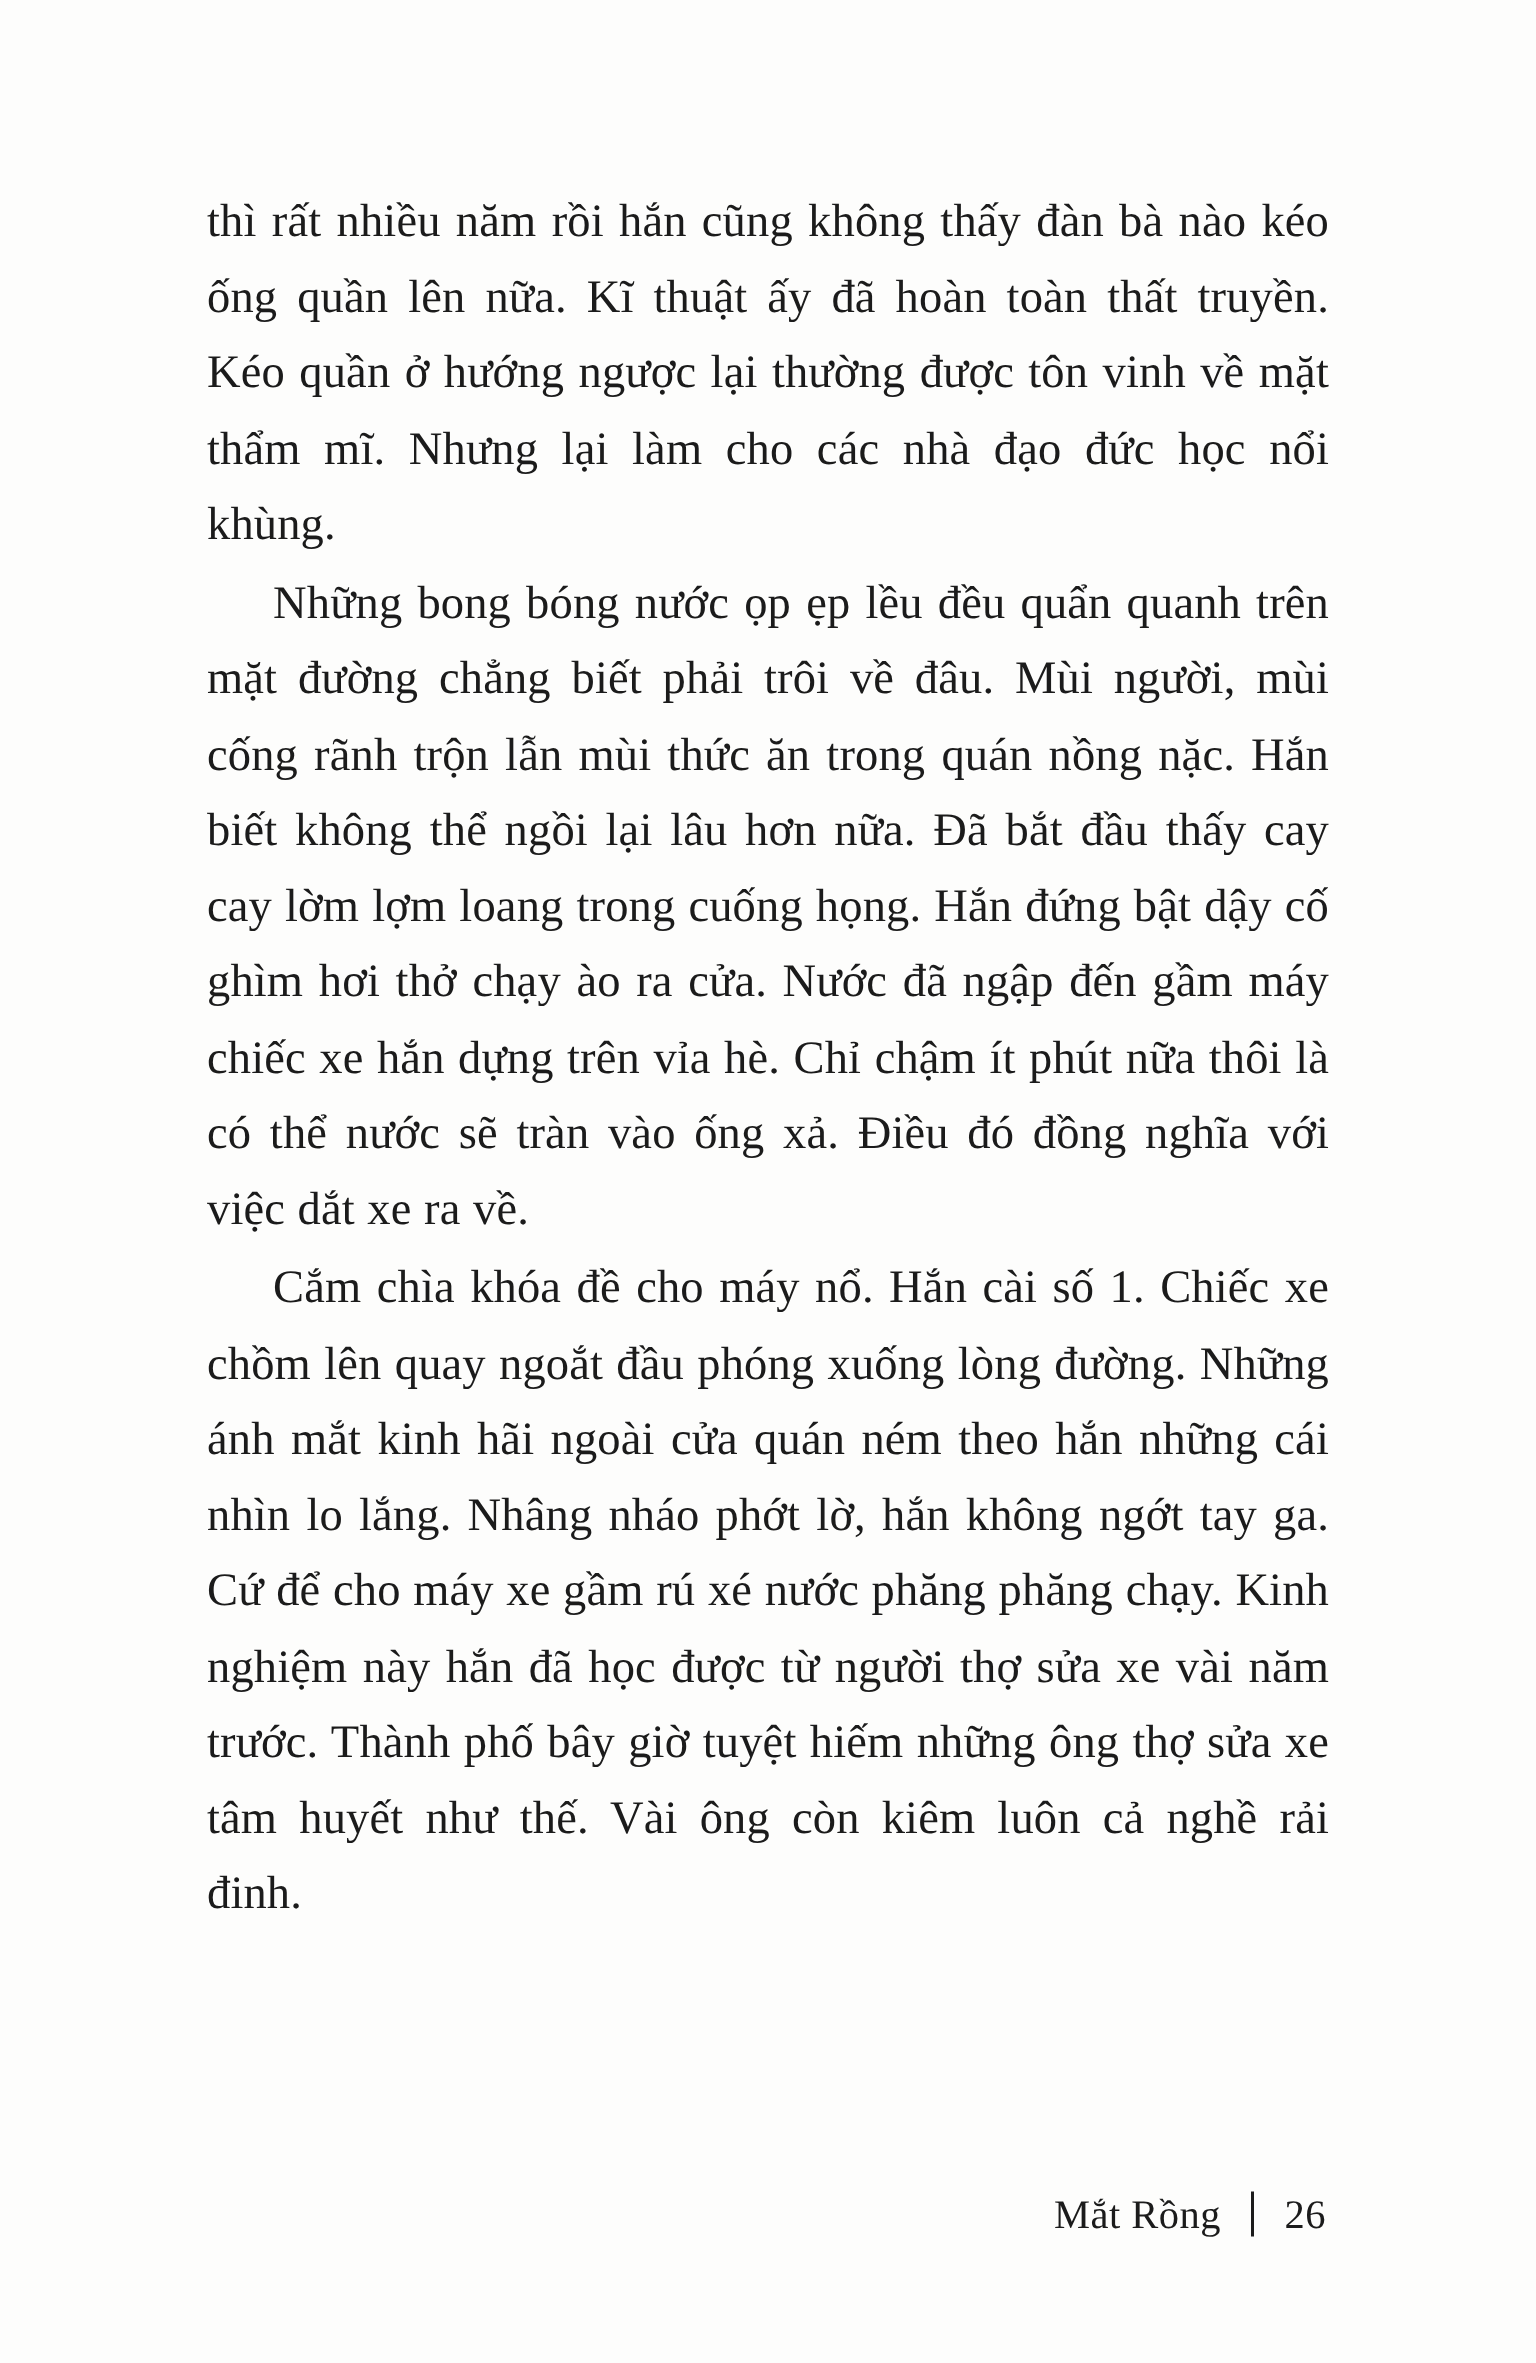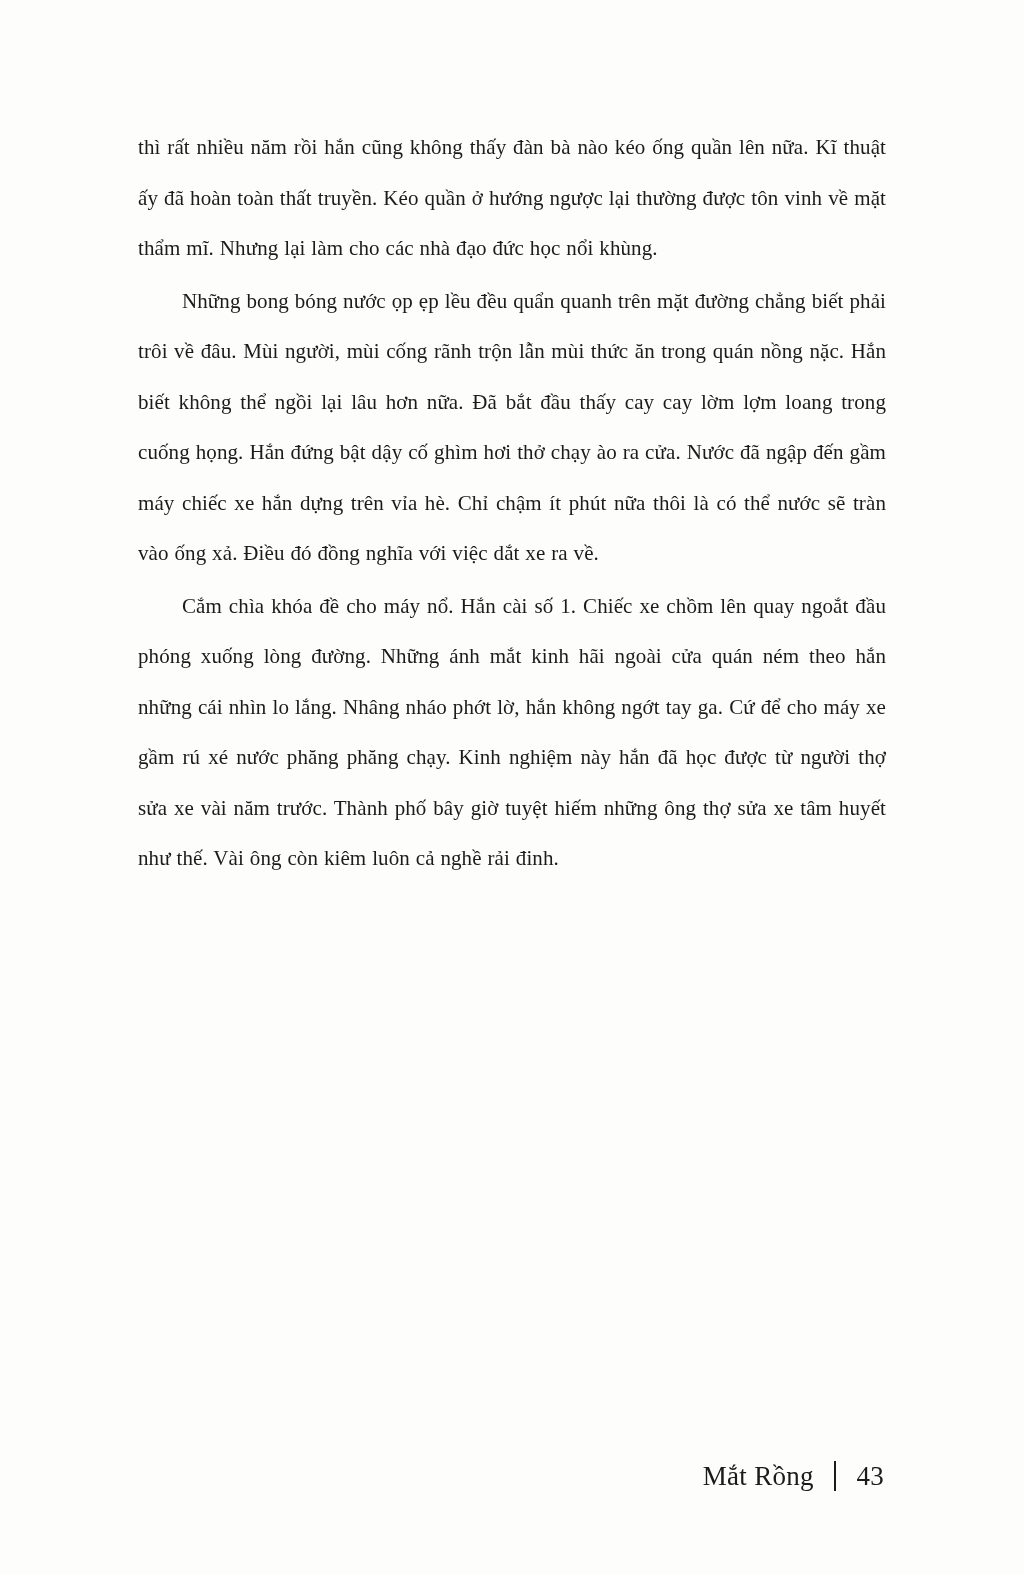--- a/index.html
+++ b/index.html
@@ -18,21 +18,21 @@
     overflow: hidden;
   }
   .text-column {
     position: absolute;
     left: 138px;
     top: 122px;
     width: 748px;
   }
   .para {
     margin: 0 0 2px 0;
-    font-size: 21px;
+    font-size: 31px;
     line-height: 50.5px;
     text-align: justify;
     text-justify: inter-word;
     letter-spacing: 0.1px;
     word-spacing: 0.5px;
   }
   .para.indent {
     text-indent: 44px;
   }
   .para.last-left {
@@ -69,16 +69,16 @@
 
   <div class="text-column">
     <p class="para">thì rất nhiều năm rồi hắn cũng không thấy đàn bà nào kéo ống quần lên nữa. Kĩ thuật ấy đã hoàn toàn thất truyền. Kéo quần ở hướng ngược lại thường được tôn vinh về mặt thẩm mĩ. Nhưng lại làm cho các nhà đạo đức học nổi khùng.</p>
     <p class="para indent">Những bong bóng nước ọp ẹp lều đều quẩn quanh trên mặt đường chẳng biết phải trôi về đâu. Mùi người, mùi cống rãnh trộn lẫn mùi thức ăn trong quán nồng nặc. Hắn biết không thể ngồi lại lâu hơn nữa. Đã bắt đầu thấy cay cay lờm lợm loang trong cuống họng. Hắn đứng bật dậy cố ghìm hơi thở chạy ào ra cửa. Nước đã ngập đến gầm máy chiếc xe hắn dựng trên vỉa hè. Chỉ chậm ít phút nữa thôi là có thể nước sẽ tràn vào ống xả. Điều đó đồng nghĩa với việc dắt xe ra về.</p>
     <p class="para indent">Cắm chìa khóa đề cho máy nổ. Hắn cài số 1. Chiếc xe chồm lên quay ngoắt đầu phóng xuống lòng đường. Những ánh mắt kinh hãi ngoài cửa quán ném theo hắn những cái nhìn lo lắng. Nhâng nháo phớt lờ, hắn không ngớt tay ga. Cứ để cho máy xe gầm rú xé nước phăng phăng chạy. Kinh nghiệm này hắn đã học được từ người thợ sửa xe vài năm trước. Thành phố bây giờ tuyệt hiếm những ông thợ sửa xe tâm huyết như thế. Vài ông còn kiêm luôn cả nghề rải đinh.</p>
   </div>
 
   <div class="footer">
     <span class="book-title">Mắt Rồng</span>
     <span class="sep"></span>
-    <span class="page-num">43</span>
+    <span class="page-num">26</span>
   </div>
 
 </div>
 
 </body></html>

